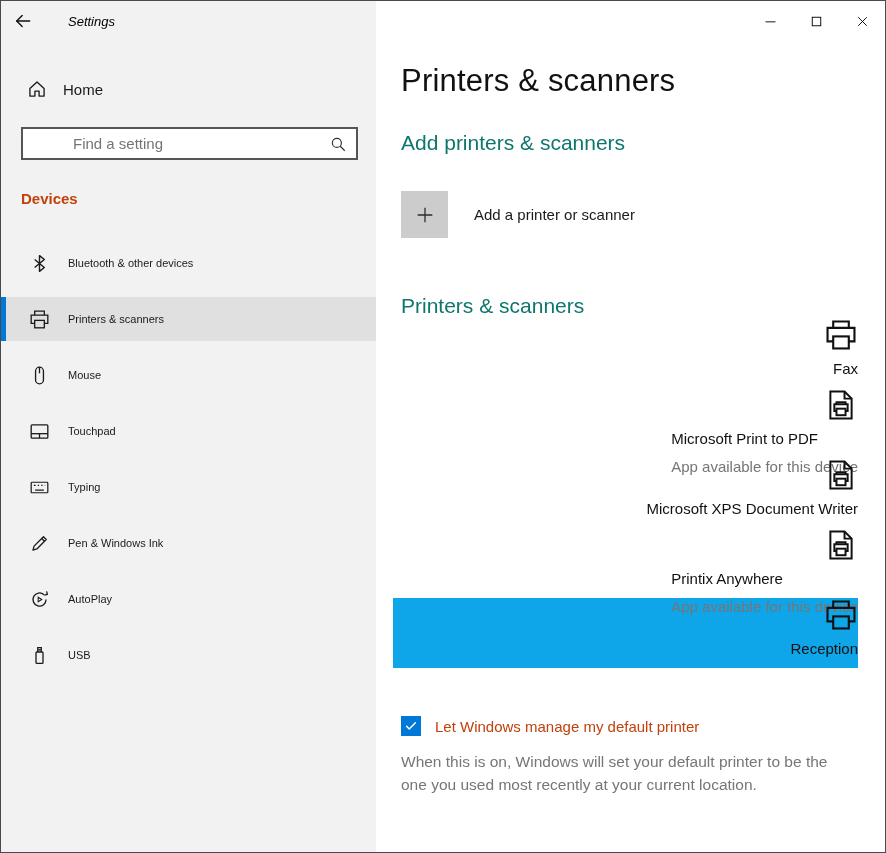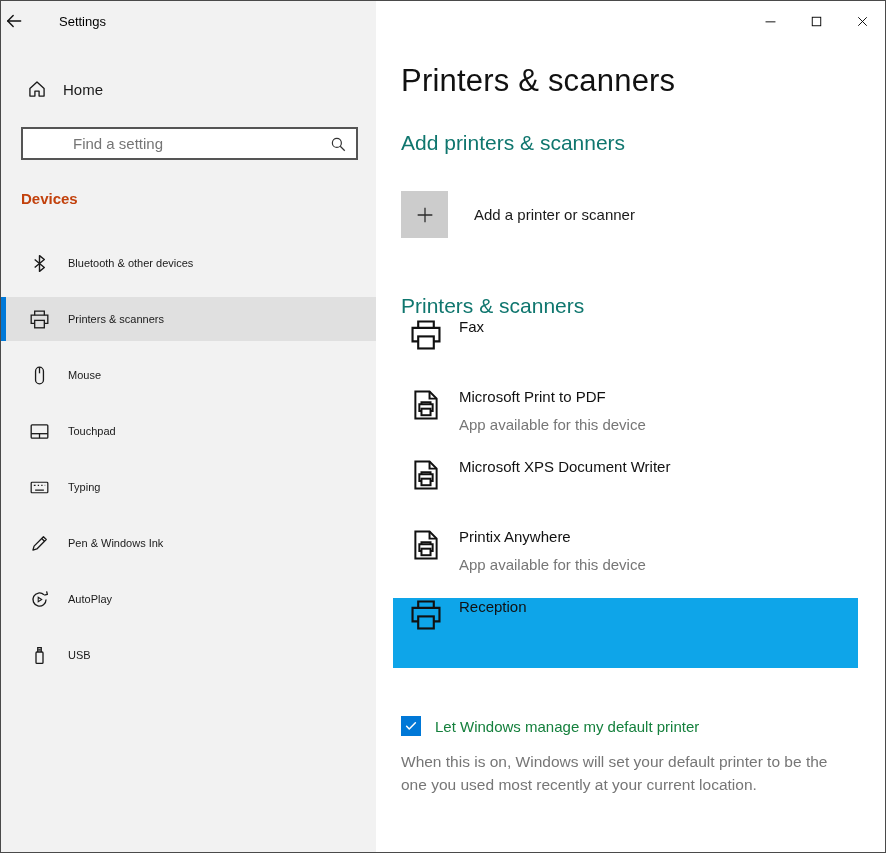--- a/index.html
+++ b/index.html
@@ -8,21 +8,21 @@
     font-family:"Liberation Sans","DejaVu Sans",sans-serif;
     color:#1a1a1a; background:#fff; overflow:hidden;
   }
   .app {
     width:886px; height:853px; display:flex; position:relative;
     border:1px solid #4a4a4a; background:#fff;
   }
 
   
   .sidebar { width:375px; flex-shrink:0; background:#f2f2f2; position:relative; }
-  .sidebar-top { height:40px; display:flex; align-items:center; padding-left:3px; }
+  .sidebar-top { height:40px; display:flex; align-items:center; padding-left:12px;font-style:italic; }
   .back-btn { width:20px; height:20px; color:#111; cursor:pointer; }
   .back-btn svg { width:100%; height:100%; }
   .window-title { font-size:13px; color:#000; margin-left:35px; }
 
   .home-row {
     margin-top:28px; height:40px; display:flex; align-items:center;
     padding-left:26px; gap:16px; font-size:15px; cursor:pointer;
   }
   .home-row .icon { width:20px; height:20px; color:#1a1a1a; }
 
@@ -77,34 +77,34 @@
     display:flex; align-items:center; justify-content:center; color:#2b2b2b;
   }
   .add-square .icon { width:22px; height:22px; }
   .add-label { font-size:15px; color:#1a1a1a; }
 
   .list-heading { margin-top:56px; }
 
   .printer-list { margin-top:0; padding-top:0; }
   .printer-row {
     width:465px; height:70px; margin-left:-8px; padding-left:16px;
-    display:flex; align-items:flex-start; gap:16px; cursor:pointer;
+    display:flex; align-items:flex-end; gap:8px; cursor:pointer;flex-direction:column;
   }
   .printer-row.selected { background:#0ea5e9; }
   .printer-row .icon { width:34px; height:34px; color:#111; flex-shrink:0; }
   .printer-name { font-size:15px; color:#111; }
   .printer-status { font-size:15px; color:#767676; margin-top:11px; }
 
   .default-row { margin-top:48px; display:flex; align-items:center; gap:14px; }
   .checkbox {
     width:20px; height:20px; background:#0078d7; cursor:pointer;
     display:flex; align-items:center; justify-content:center; flex-shrink:0;
   }
   .checkbox svg { width:14px; height:14px; }
-  .checkbox-label { font-size:15px; color:#15803d; cursor:pointer; }
+  .checkbox-label { font-size:15px; color:#c2410c; cursor:pointer; }
 
   .description {
     margin-top:14px; width:452px; font-size:15.5px; line-height:1.5; color:#767676;
   }
 </style>
 </head>
 <body>
 
 <div class="app">
 

